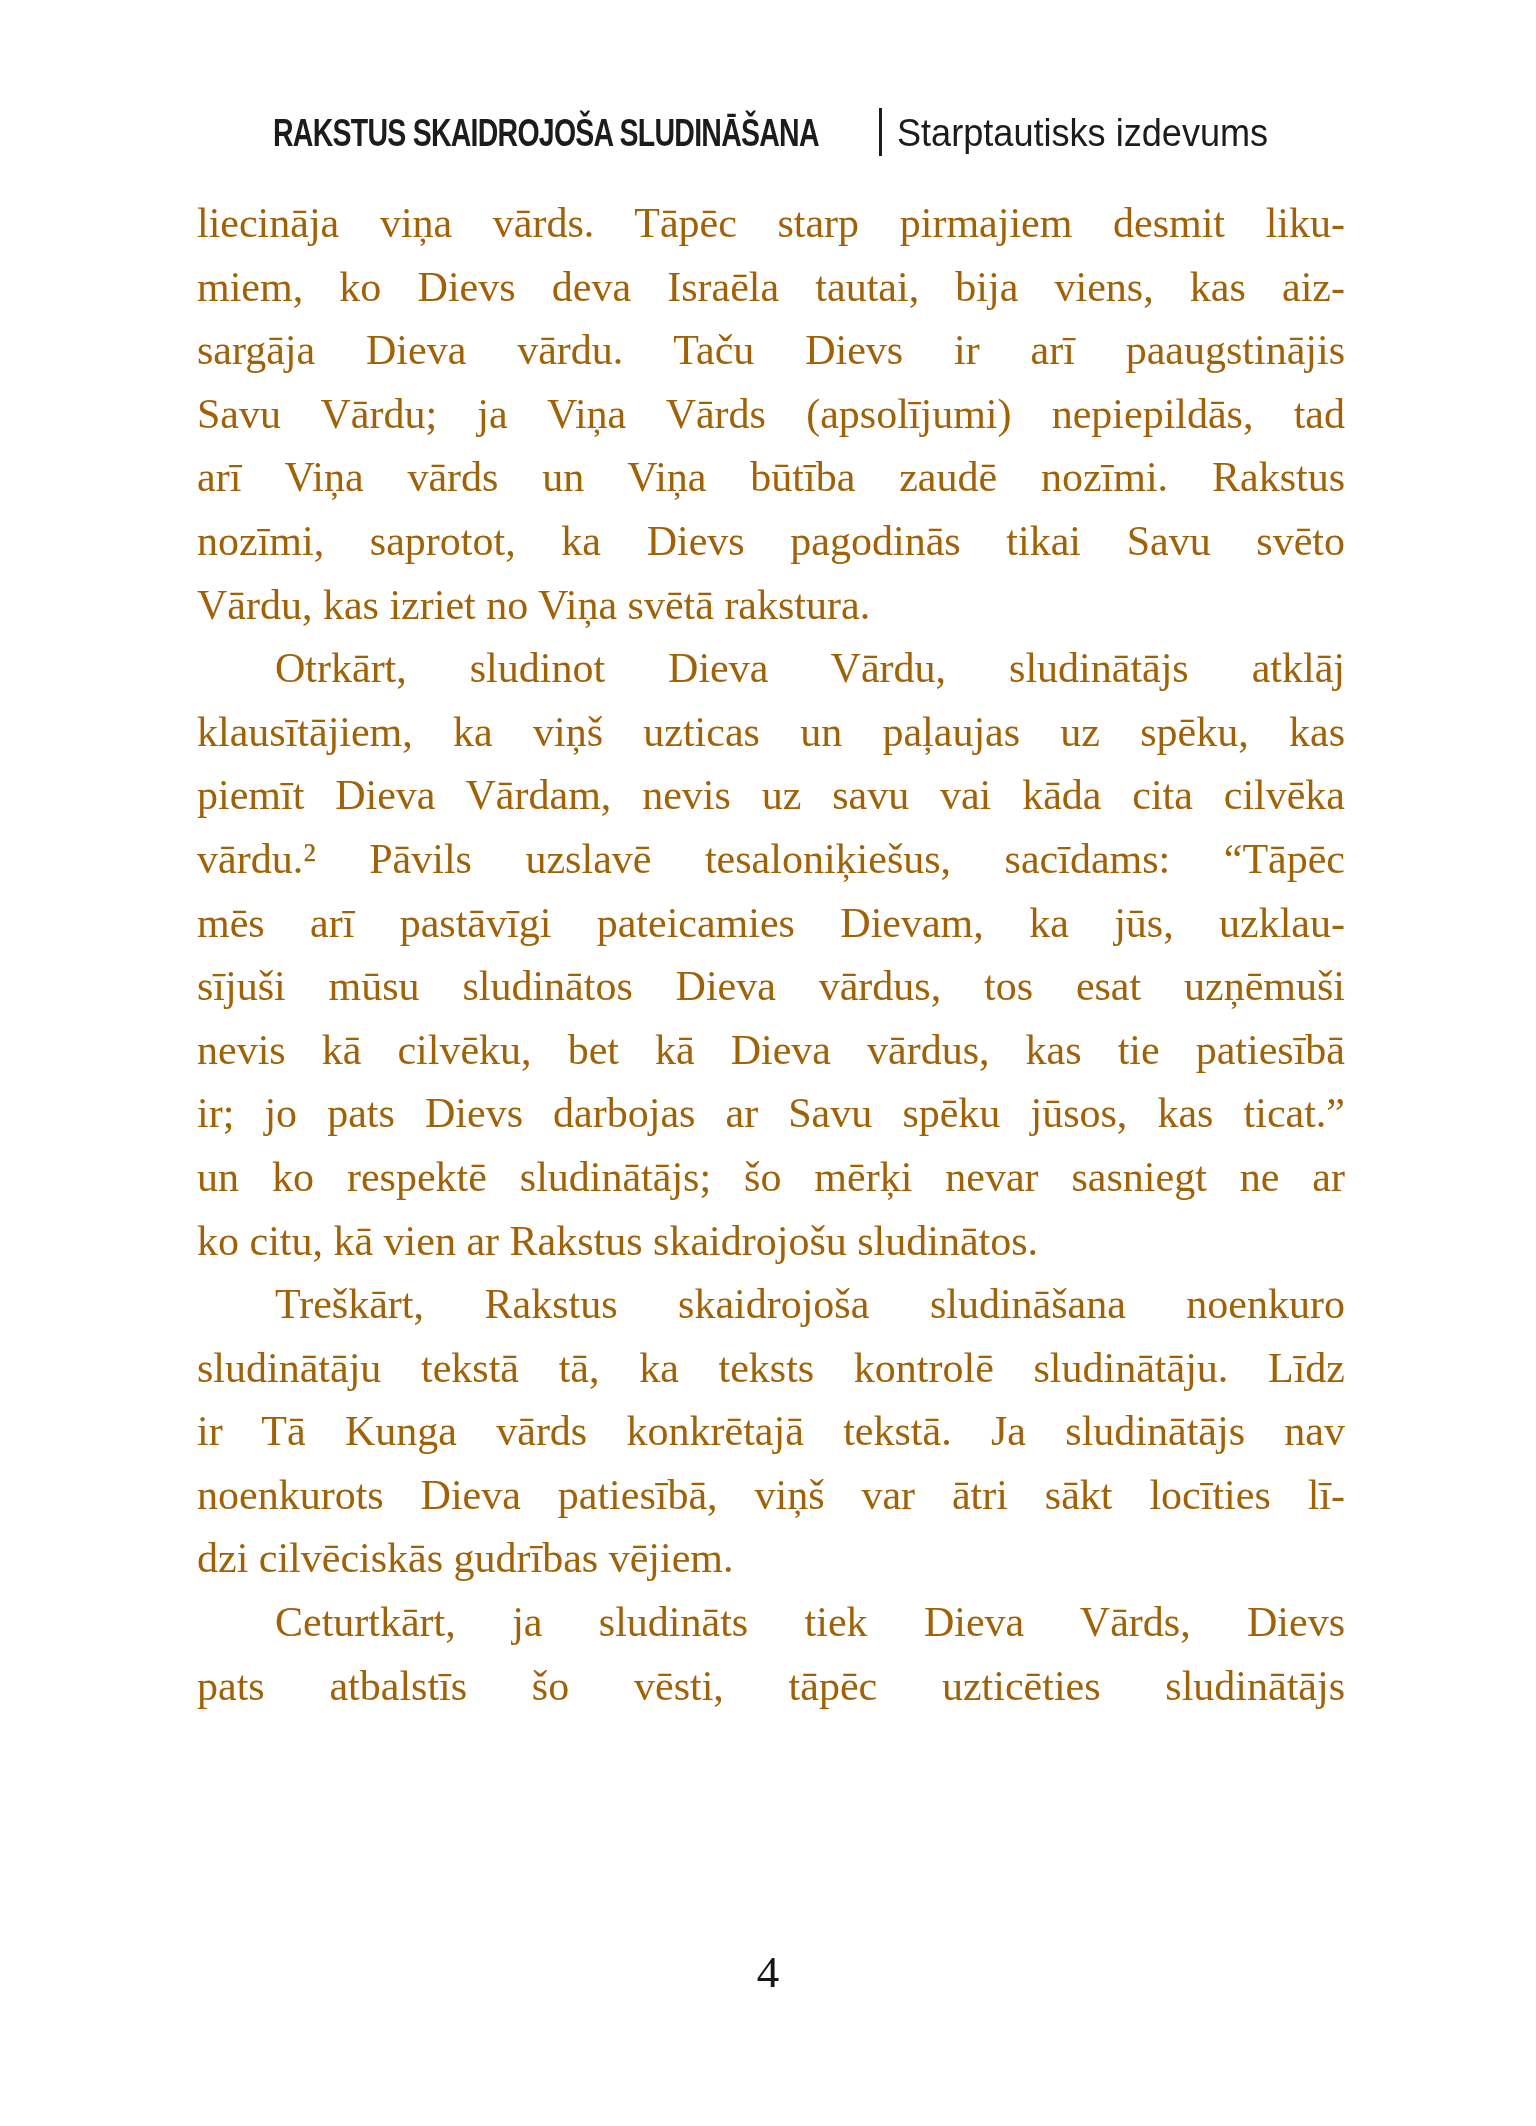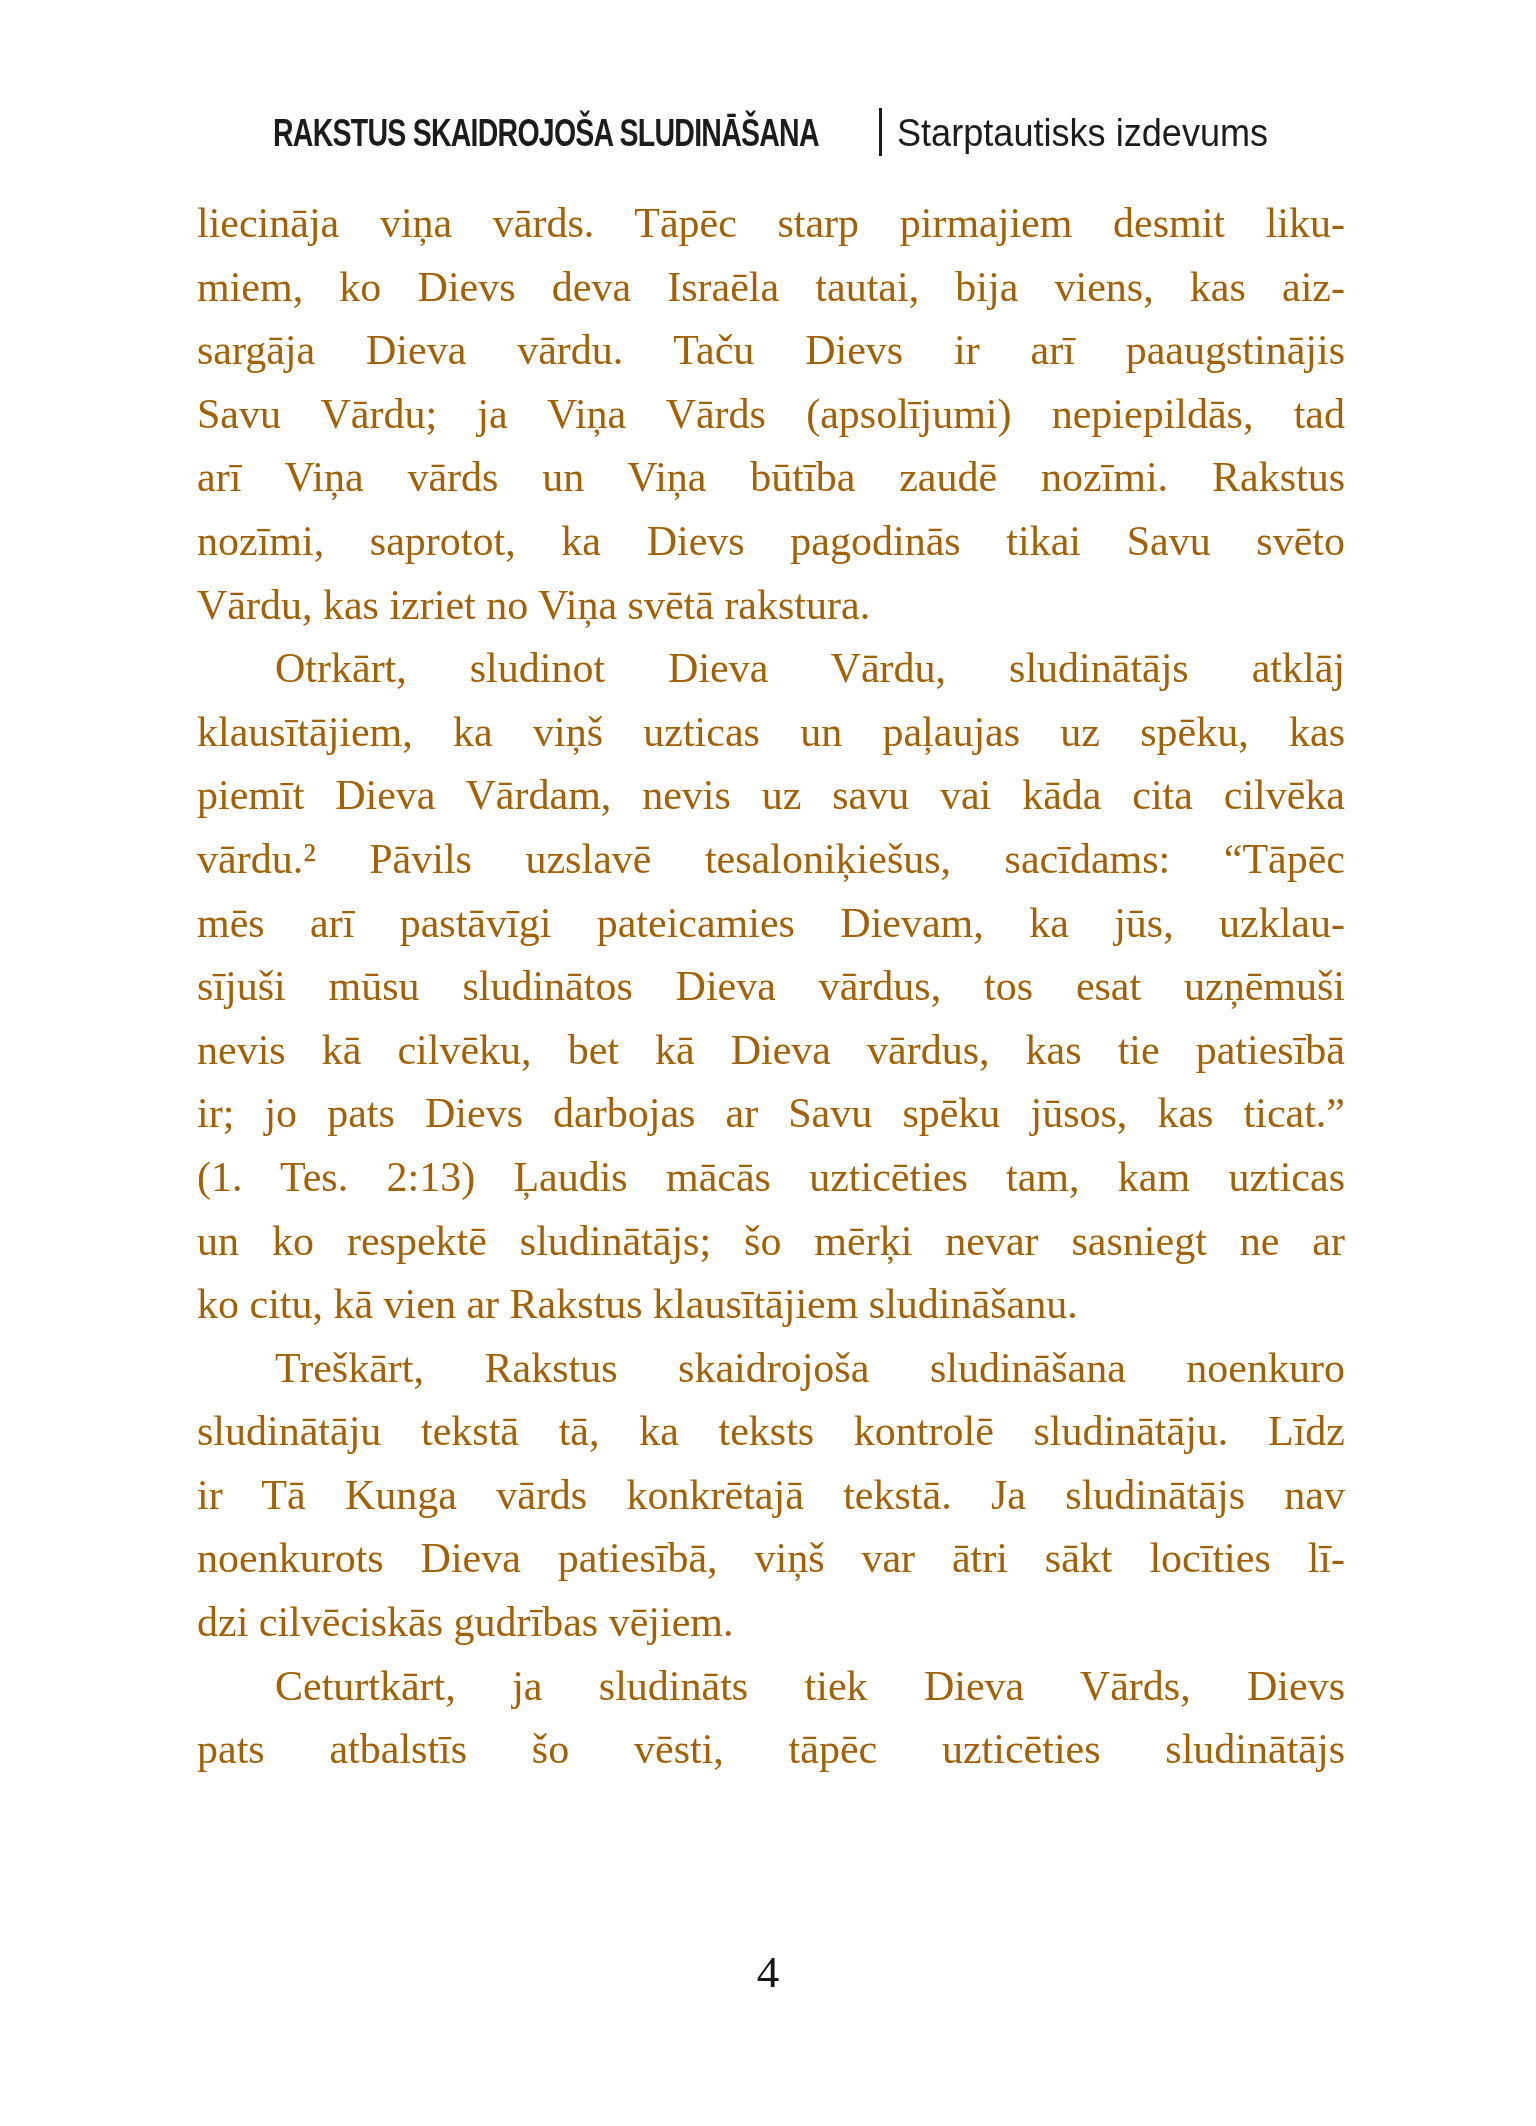--- a/index.html
+++ b/index.html
@@ -116,23 +116,22 @@
       <div class="line">nozīmi, saprotot, ka Dievs pagodinās tikai Savu svēto</div>
       <div class="line last">Vārdu, kas izriet no Viņa svētā rakstura.</div>
       <div class="line indent">Otrkārt, sludinot Dieva Vārdu, sludinātājs atklāj</div>
       <div class="line">klausītājiem, ka viņš uzticas un paļaujas uz spēku, kas</div>
       <div class="line">piemīt Dieva Vārdam, nevis uz savu vai kāda cita cilvēka</div>
       <div class="line">vārdu.² Pāvils uzslavē tesaloniķiešus, sacīdams: “Tāpēc</div>
       <div class="line">mēs arī pastāvīgi pateicamies Dievam, ka jūs, uzklau-</div>
       <div class="line">sījuši mūsu sludinātos Dieva vārdus, tos esat uzņēmuši</div>
       <div class="line">nevis kā cilvēku, bet kā Dieva vārdus, kas tie patiesībā</div>
       <div class="line">ir; jo pats Dievs darbojas ar Savu spēku jūsos, kas ticat.”</div>
-      <div class="line">(1. Tes. 2:13) Ļaudis mācās uzticēties tam, kam uzticas</div>
       <div class="line">un ko respektē sludinātājs; šo mērķi nevar sasniegt ne ar</div>
-      <div class="line last">ko citu, kā vien ar Rakstus klausītājiem sludināšanu.</div>
+      <div class="line last">ko citu, kā vien ar Rakstus skaidrojošu sludinātos.</div>
       <div class="line indent">Treškārt, Rakstus skaidrojoša sludināšana noenkuro</div>
       <div class="line">sludinātāju tekstā tā, ka teksts kontrolē sludinātāju. Līdz</div>
       <div class="line">ir Tā Kunga vārds konkrētajā tekstā. Ja sludinātājs nav</div>
       <div class="line">noenkurots Dieva patiesībā, viņš var ātri sākt locīties lī-</div>
       <div class="line last">dzi cilvēciskās gudrības vējiem.</div>
       <div class="line indent">Ceturtkārt, ja sludināts tiek Dieva Vārds, Dievs</div>
       <div class="line">pats atbalstīs šo vēsti, tāpēc uzticēties sludinātājs</div>
     </div>
 
   <div id="page-number">4</div>

